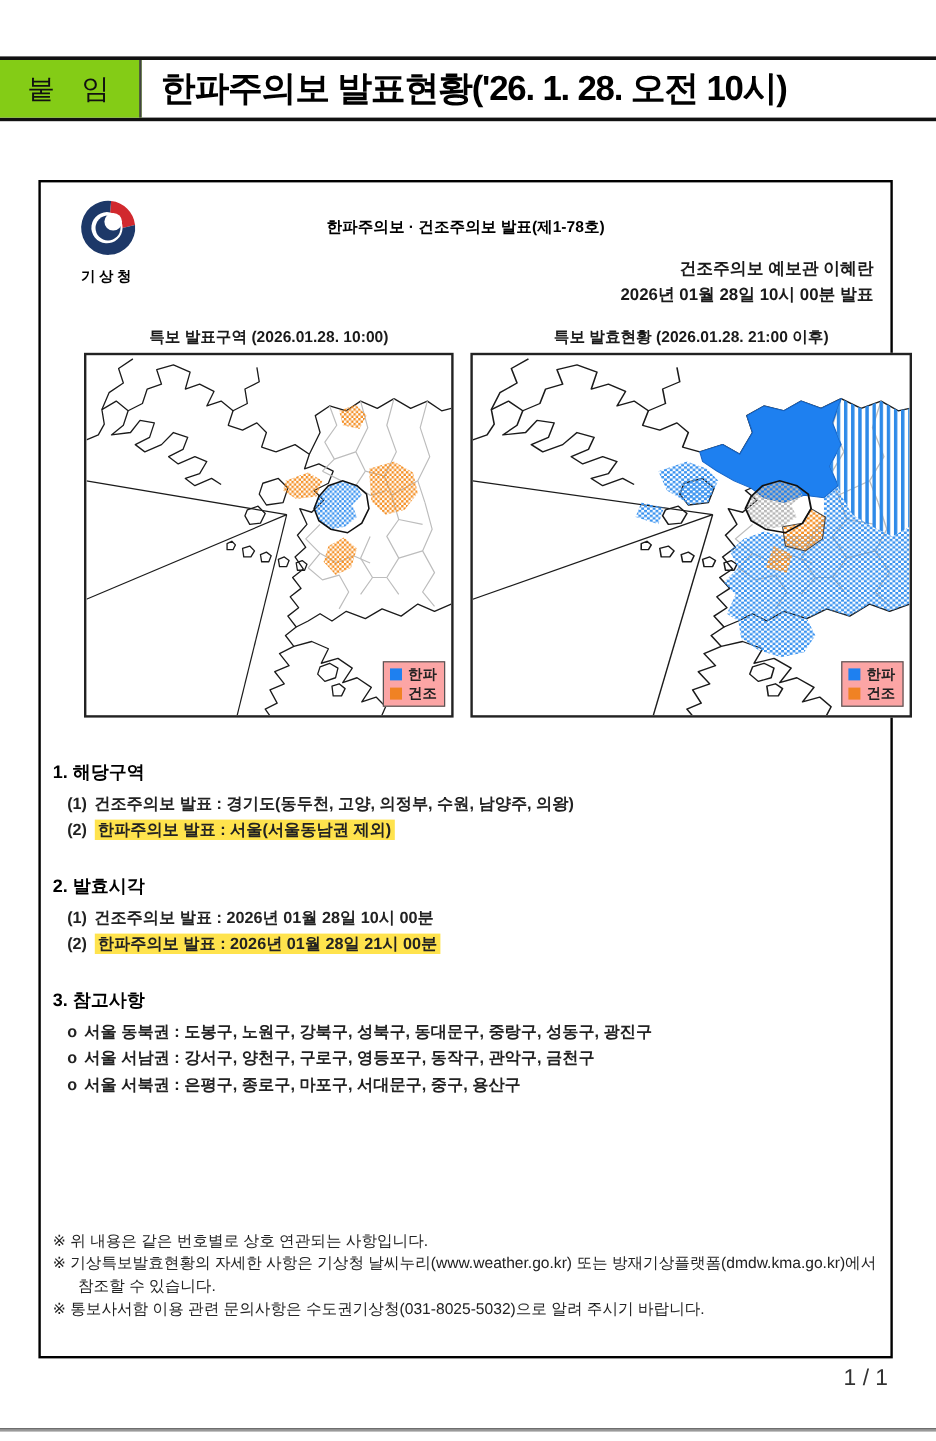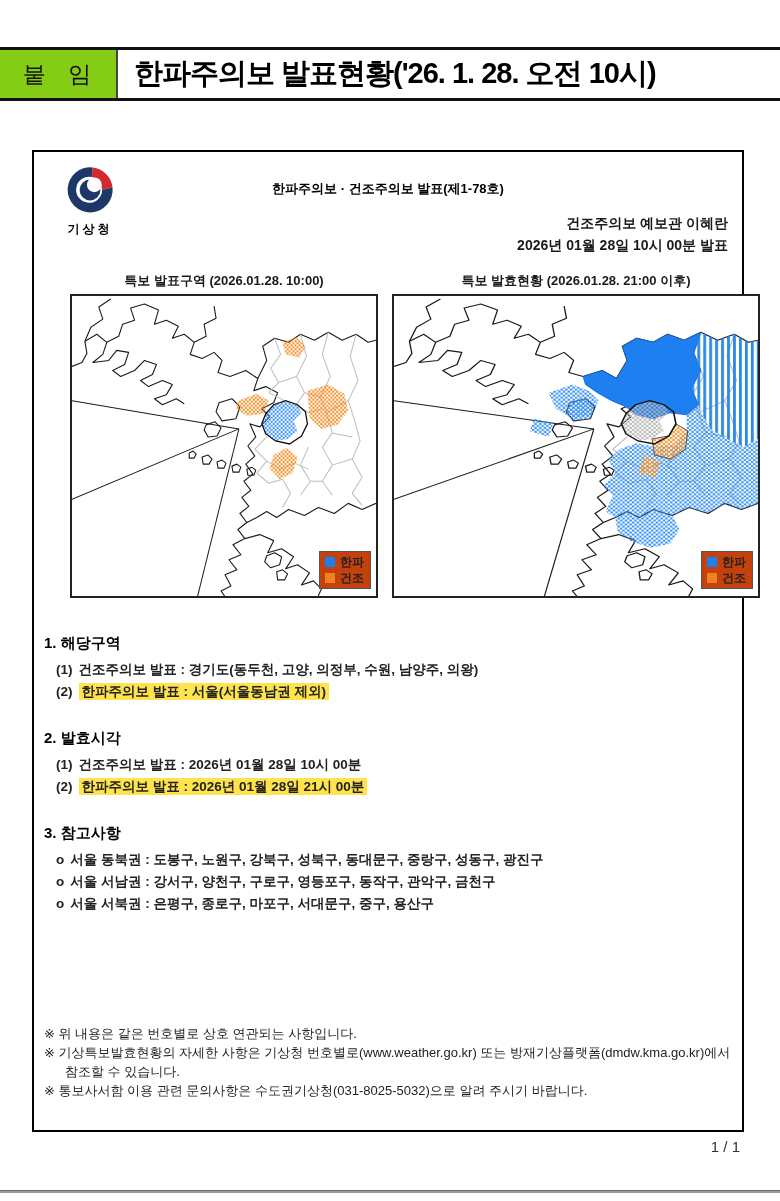--- a/index.html
+++ b/index.html
@@ -36,36 +36,36 @@
   }
   .issue-block{position:absolute;right:14px;top:60px;text-align:right;font-size:14px;font-weight:bold;line-height:22px;}
   
   .map-col{position:absolute;top:120px;}
   .map-col.left{left:36px;width:308px;}
   .map-col.right{left:358px;width:368px;}
   .map-title{height:22px;text-align:center;font-size:13px;font-weight:bold;white-space:nowrap;}
   .map-frame{position:relative;height:300px;border:2px solid #222;background:#fff;overflow:hidden;}
   .map-frame svg.map{display:block;width:100%;height:100%;}
   .legend{
-    position:absolute;right:5px;bottom:7px;background:#c2410c;border:1px solid #555;
+    position:absolute;right:5px;bottom:7px;background:#fca5a5;border:1px solid #555;
     padding:2px 6px 2px 5px;font-size:12px;font-weight:bold;line-height:16px;color:#222;
   }
   .legend-row{display:flex;align-items:center;}
   .sw{width:10px;height:10px;display:inline-block;margin-right:5px;}
   
   .sections{position:absolute;left:10px;right:10px;top:482px;}
   .sec{margin-bottom:26px;}
   .sec-h{font-size:15px;font-weight:bold;margin-bottom:6px;color:#000;}
   .sec-i{font-size:13.5px;font-weight:bold;line-height:22px;padding-left:12px;white-space:nowrap;color:#222;}
   .pfx{margin-right:6px;}
   .hl{background:#ffe34d;padding:1px 3px;}
   
   .notes{position:absolute;left:10px;right:6px;top:872px;font-size:13px;line-height:19px;color:#222;}
   .note{padding-left:21px;text-indent:-21px;}
-  .page-num{position:absolute;top:1138px;right:40px;font-size:15px;color:#333;}
+  .page-num{position:absolute;top:1138px;right:40px;font-size:19px;color:#333;}
   .bottom-rule{position:absolute;top:1190px;left:0;width:780px;height:2px;background:#9a9a9a;border-top:1px solid #6e6e6e;}
   .hidden-defs{position:absolute;width:0;height:0;overflow:hidden;}
 </style>
 </head>
 <body>
 
 <svg class="hidden-defs" aria-hidden="true">
   <defs>
     <pattern id="bd" width="4" height="4" patternUnits="userSpaceOnUse">
       <rect width="2" height="2" fill="#3b93ef"></rect>
@@ -241,19 +241,19 @@
         <span class="pfx">o</span><span>서울 서남권 : 강서구, 양천구, 구로구, 영등포구, 동작구, 관악구, 금천구</span>
       </div>
       <div class="sec-i">
         <span class="pfx">o</span><span>서울 서북권 : 은평구, 종로구, 마포구, 서대문구, 중구, 용산구</span>
       </div>
     </div>
   </div>
 
   <div class="notes">
     <div class="note">※ 위 내용은 같은 번호별로 상호 연관되는 사항입니다.</div>
-    <div class="note">※ 기상특보발효현황의 자세한 사항은 기상청 번호별로(www.weather.go.kr) 또는 방재기상플랫폼(dmdw.kma.go.kr)에서 참조할 수 있습니다.</div>
+    <div class="note">※ 기상특보발효현황의 자세한 사항은 기상청 날씨누리(www.weather.go.kr) 또는 방재기상플랫폼(dmdw.kma.go.kr)에서 참조할 수 있습니다.</div>
     <div class="note">※ 통보사서함 이용 관련 문의사항은 수도권기상청(031-8025-5032)으로 알려 주시기 바랍니다.</div>
   </div>
 </div>
 
 <div class="page-num">1 / 1</div>
 <div class="bottom-rule"></div>
 
 </body></html>

